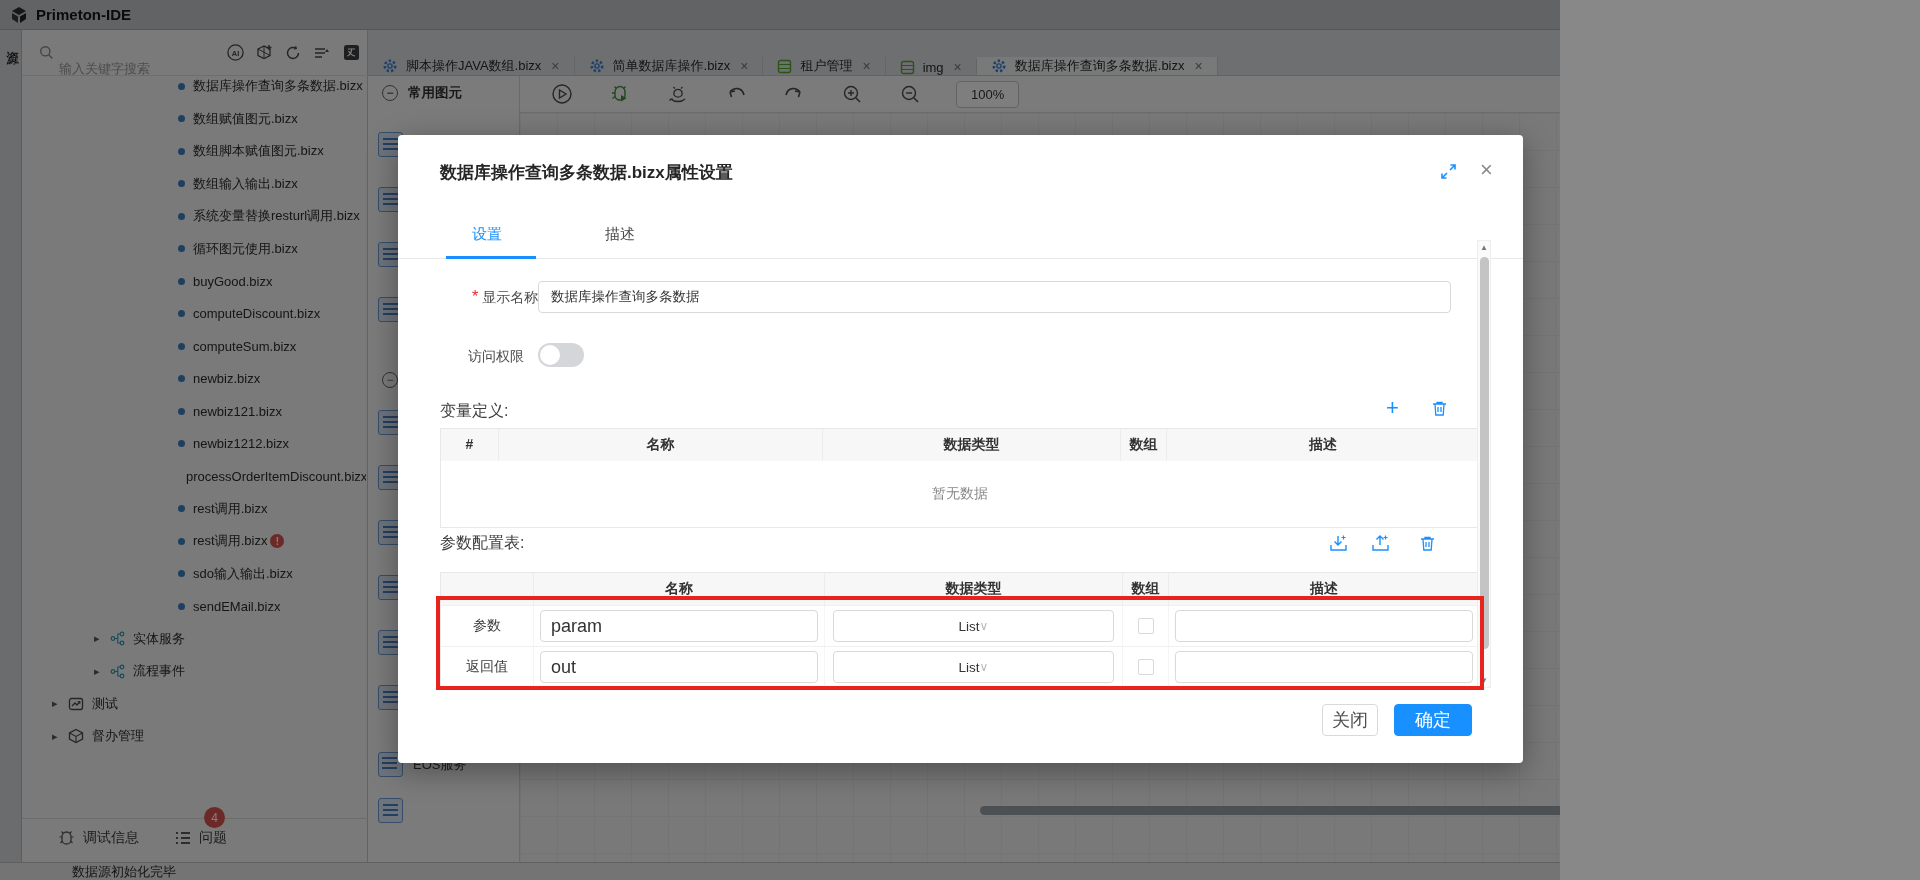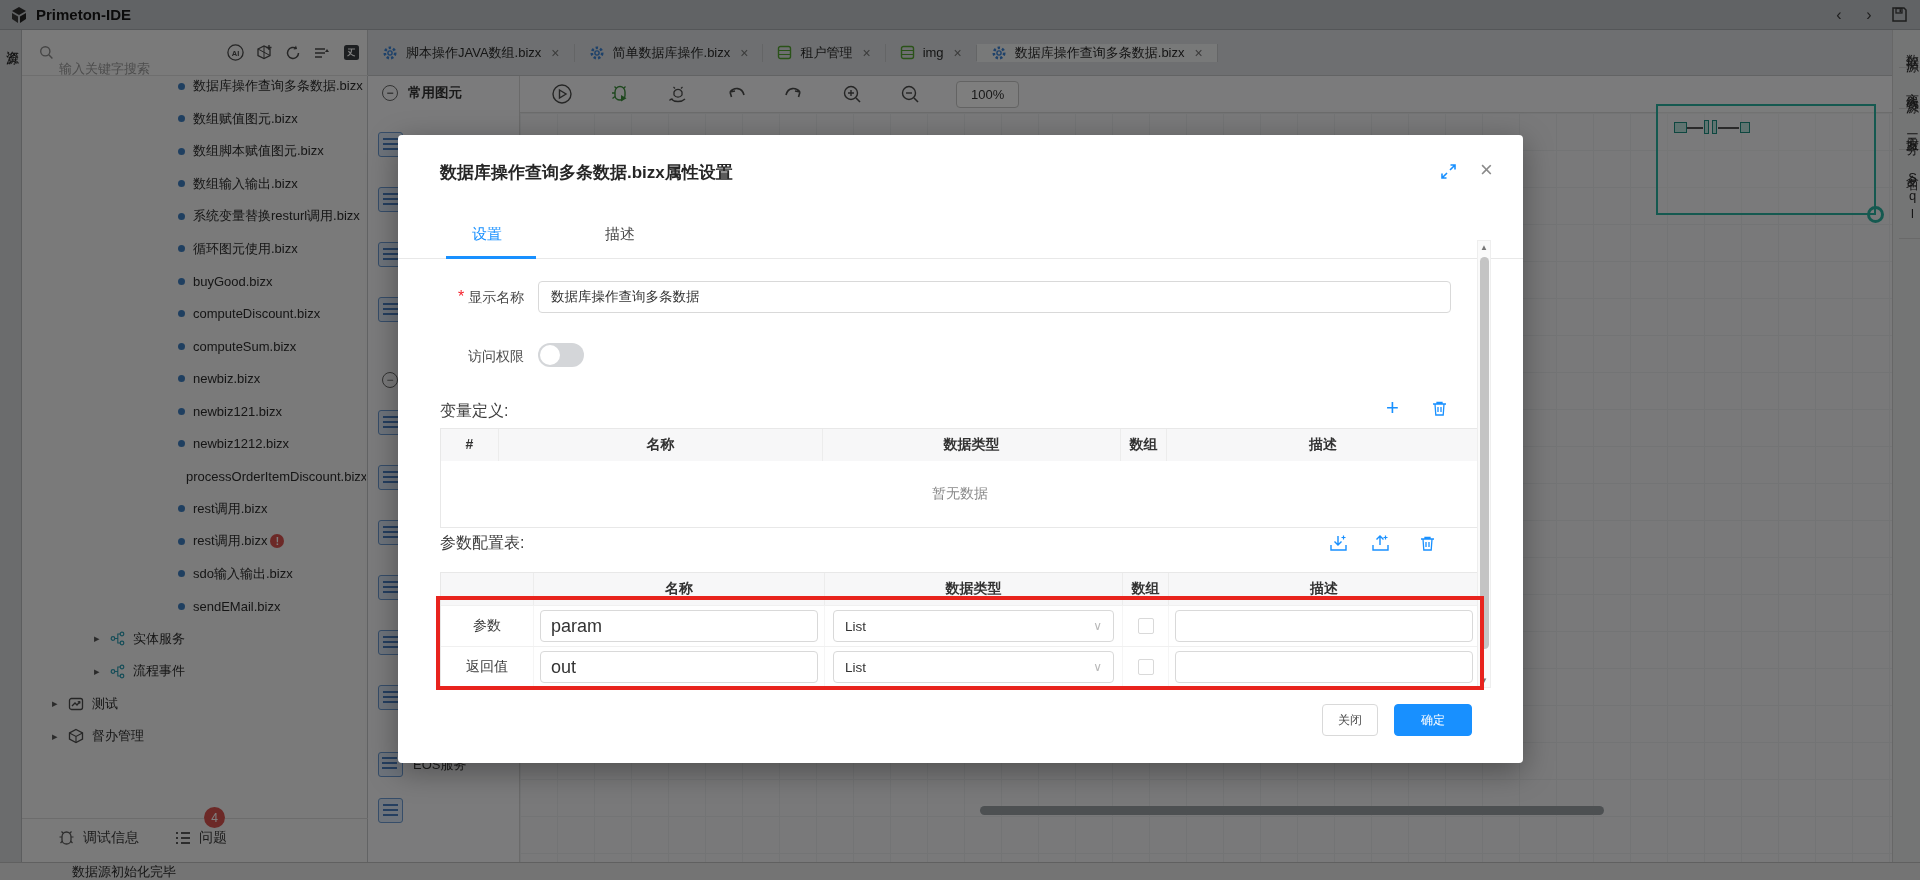--- a/index.html
+++ b/index.html
@@ -1,17 +1,17 @@
 <!DOCTYPE html>
 <html><head>
 <meta charset="utf-8">
 <style>
   html,body{margin:0;padding:0;background:#888;}
   *{box-sizing:border-box;}
-  #stage{position:relative;width:1920px;height:880px;overflow:hidden;
+  #stage{position:relative;width:1560px;height:880px;overflow:hidden;
          font-family:"Liberation Sans","DejaVu Sans",sans-serif;background:#0ea5e9;color:#2f2f2f;}
   .abs{position:absolute;}
   svg{display:block;}
 
   
   #titlebar{left:0;top:0;width:1920px;height:30px;background:#c2c6ca;border-bottom:1px solid #a9adb1;
             display:flex;align-items:center;padding:0 10px;gap:8px;}
   #titlebar .title{font-size:15px;font-weight:bold;color:#161616;}
   #titlebar .spacer{flex:1;}
   .tb-ico{width:22px;height:22px;display:flex;align-items:center;justify-content:center;color:#3c3c3c;font-size:16px;}
@@ -54,21 +54,21 @@
                   font-size:13.5px;font-weight:bold;color:#333;}
   .circle-minus{width:16px;height:16px;border:1.4px solid #666;border-radius:50%;color:#666;
                 display:flex;align-items:center;justify-content:center;font-size:12px;line-height:1;}
   .chip{position:absolute;left:10px;width:25px;height:25px;border:1px solid #6d9bd2;background:#dce9f8;
         border-radius:3px;}
   .chip:before{content:"";position:absolute;left:4px;top:5px;width:15px;height:2px;background:#4a7fc0;box-shadow:0 5px 0 #4a7fc0,0 10px 0 #4a7fc0;}
   #eositem{position:absolute;left:10px;top:676px;display:flex;align-items:center;gap:10px;font-size:13px;color:#3a3a3a;}
 
   
   #tabbar{left:368px;top:30px;width:1524px;height:46px;background:#dcdfe2;border-bottom:1px solid #c4c6c8;
-          display:flex;align-items:center;}
+          display:flex;align-items:flex-end;}
   .tab{display:flex;align-items:center;gap:8px;padding:0 14px;border-right:1px solid #c8cacc;font-size:13px;color:#2b2b2b;}
   .tab.active{background:#f1f2f3;}
   .tab-close{color:#767676;font-size:14px;margin-left:2px;}
 
   
   #toolbar{left:520px;top:76px;width:1372px;height:37px;background:#f6f7f8;border-bottom:1px solid #d9d9d9;
            display:flex;align-items:center;gap:34px;padding-left:30px;}
   .tool-ico{width:24px;height:24px;display:flex;align-items:center;justify-content:center;color:#4b4b4b;font-size:19px;}
   #zoombox{border:1px solid #c6c6c6;border-radius:4px;background:#fdfdfd;font-size:13px;color:#333;
            padding:5px 14px;}
@@ -117,27 +117,27 @@
   .t1{grid-template-columns:58px 324px 298px 46px 1fr;}
   .t2{grid-template-columns:93px 291px 298px 46px 1fr;}
   .tbody-empty{height:66px;display:flex;align-items:center;justify-content:center;color:#8a8a8a;font-size:14px;background:#fff;}
   .prow{display:grid;grid-template-columns:93px 291px 298px 46px 1fr;height:41px;background:#fff;border-top:1px solid #f0f0f0;}
   .prow>div{display:flex;align-items:center;border-right:1px solid #f5f5f5;}
   .prow>div:last-child{border-right:none;}
   .prow .rlabel{justify-content:center;color:#3c3c3c;}
   .cell-input{margin:0 6px;width:100%;height:32px;border:1px solid #d9d9d9;border-radius:4px;padding:0 10px;
               font-size:18px;color:#333;outline:none;background:#fff;font-family:inherit;}
   .select{margin:0 8px;width:100%;height:32px;border:1px solid #d9d9d9;border-radius:4px;background:#fff;
-          display:flex;align-items:center;justify-content:space-between;padding:10px 11px;font-size:13.5px;color:#333;}
+          display:flex;align-items:center;justify-content:center;padding:10px 11px;font-size:13.5px;color:#333;}
   .select .chev{color:#b9b9b9;font-size:12px;}
   .checkbox{width:16px;height:16px;border:1px solid #d9d9d9;border-radius:2px;background:#fff;margin:0 auto;}
   #dlg-scroll{position:absolute;left:1079px;top:105px;width:14px;height:448px;background:#fafafa;border:1px solid #eee;}
   #dlg-scroll .thumb{position:absolute;left:1.5px;top:16px;width:9px;height:392px;border-radius:5px;background:#c4c4c4;}
   #dlg-scroll .sarr{position:absolute;left:0;width:12px;text-align:center;font-size:8px;color:#777;}
-  .btn{position:absolute;height:32px;border-radius:4px;font-size:12px;display:flex;align-items:center;justify-content:center;}
+  .btn{position:absolute;height:32px;border-radius:4px;font-size:18px;display:flex;align-items:center;justify-content:center;}
   #btn-close{left:924px;top:569px;width:56px;background:#fff;border:1px solid #d9d9d9;color:#4c4c4c;}
   #btn-ok{left:996px;top:569px;width:78px;background:#1890ff;border:1px solid #1890ff;color:#fff;}
   #red-rect{left:436px;top:596px;width:1048px;height:94px;border:4px solid #e8231d;z-index:7;}
 </style>
 </head>
 <body>
 
 <div id="stage">
 
   <div id="titlebar" class="abs">
@@ -591,21 +591,21 @@
         </svg>
     </span>
     <span id="dlg-close">×</span>
 
     <div class="dlg-tabs">
       <span class="dlg-tab" style="left:74px;color:#1890ff">设置</span>
       <span class="dlg-tab" style="left:207px;color:#4a4a4a">描述</span>
       <div id="dlg-tab-underline"></div>
     </div>
 
-    <div class="abs" style="left:60px;top:153px">
+    <div class="abs" style="left:74px;top:153px">
       <span class="req">*</span><span class="form-label">显示名称</span>
     </div>
     <input class="txt-input abs" style="left: 140px; top: 146px; width: 913px;" value="数据库操作查询多条数据">
 
     <div class="abs form-label" style="left:70px;top:213px">访问权限</div>
     <div class="switch abs" style="left:140px;top:208px">
         <span class="knob"></span>
       </div>
 
     <div class="abs sec-label" style="left:42px;top:266px">变量定义:</div>

